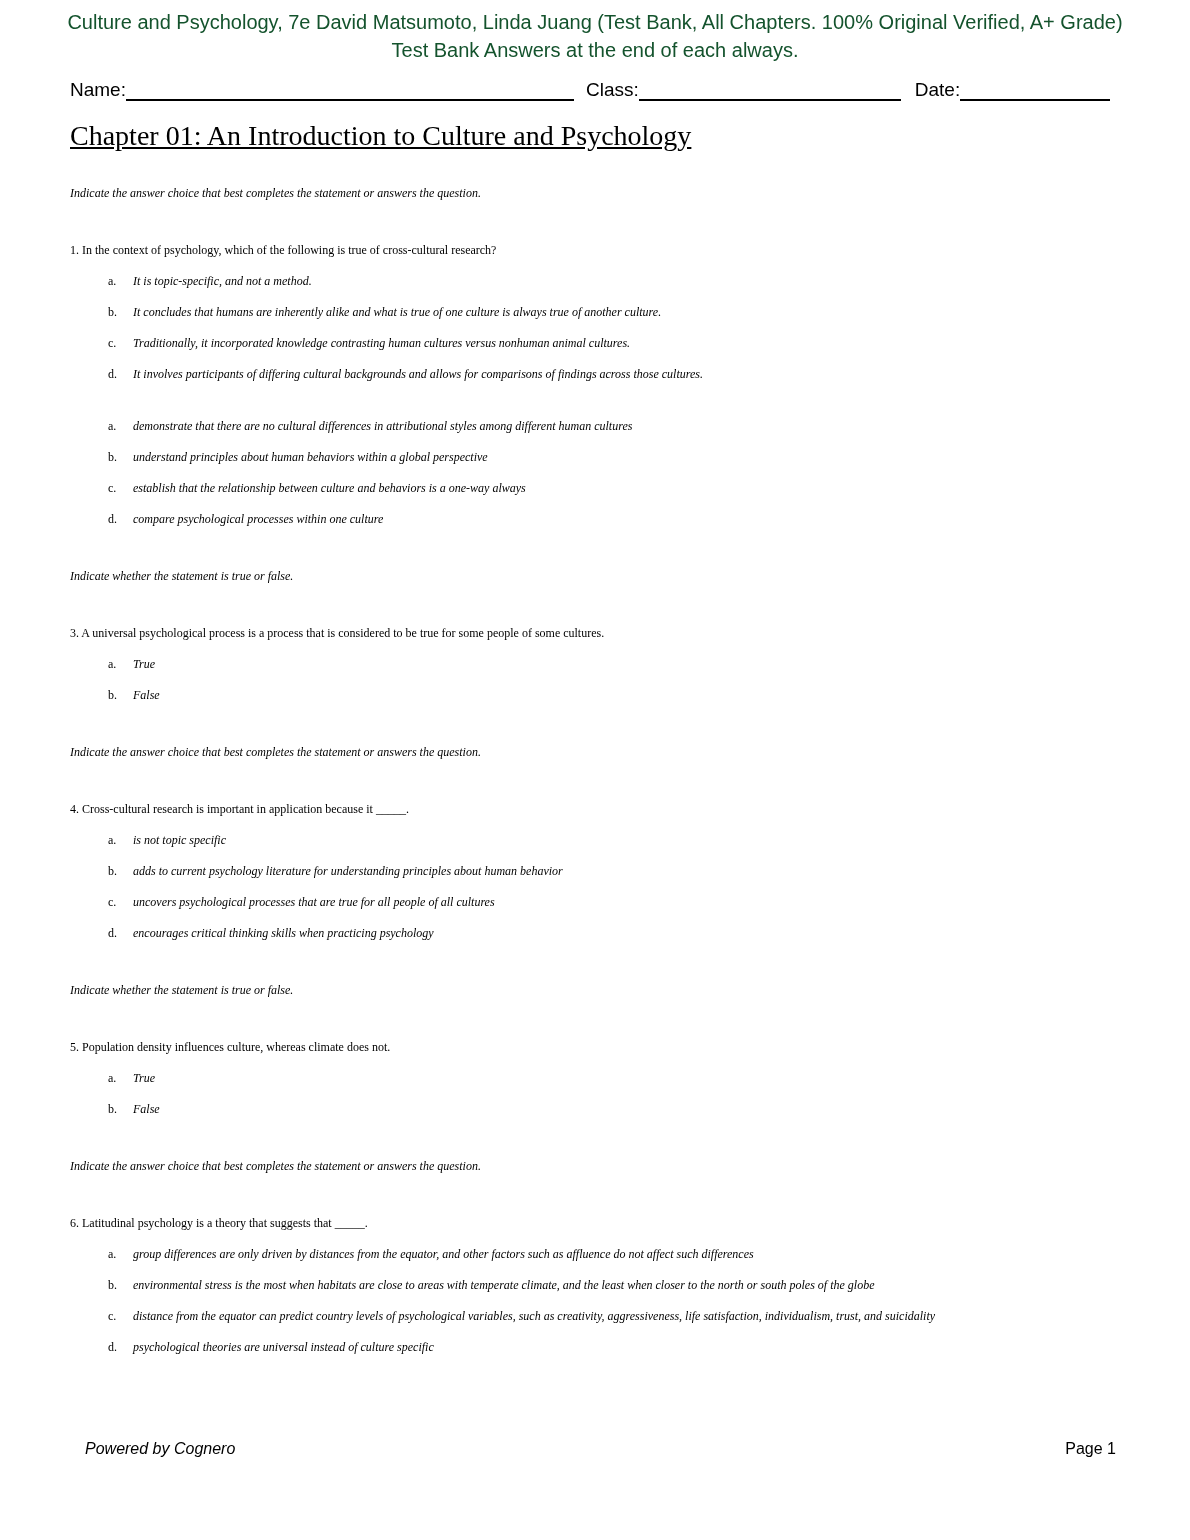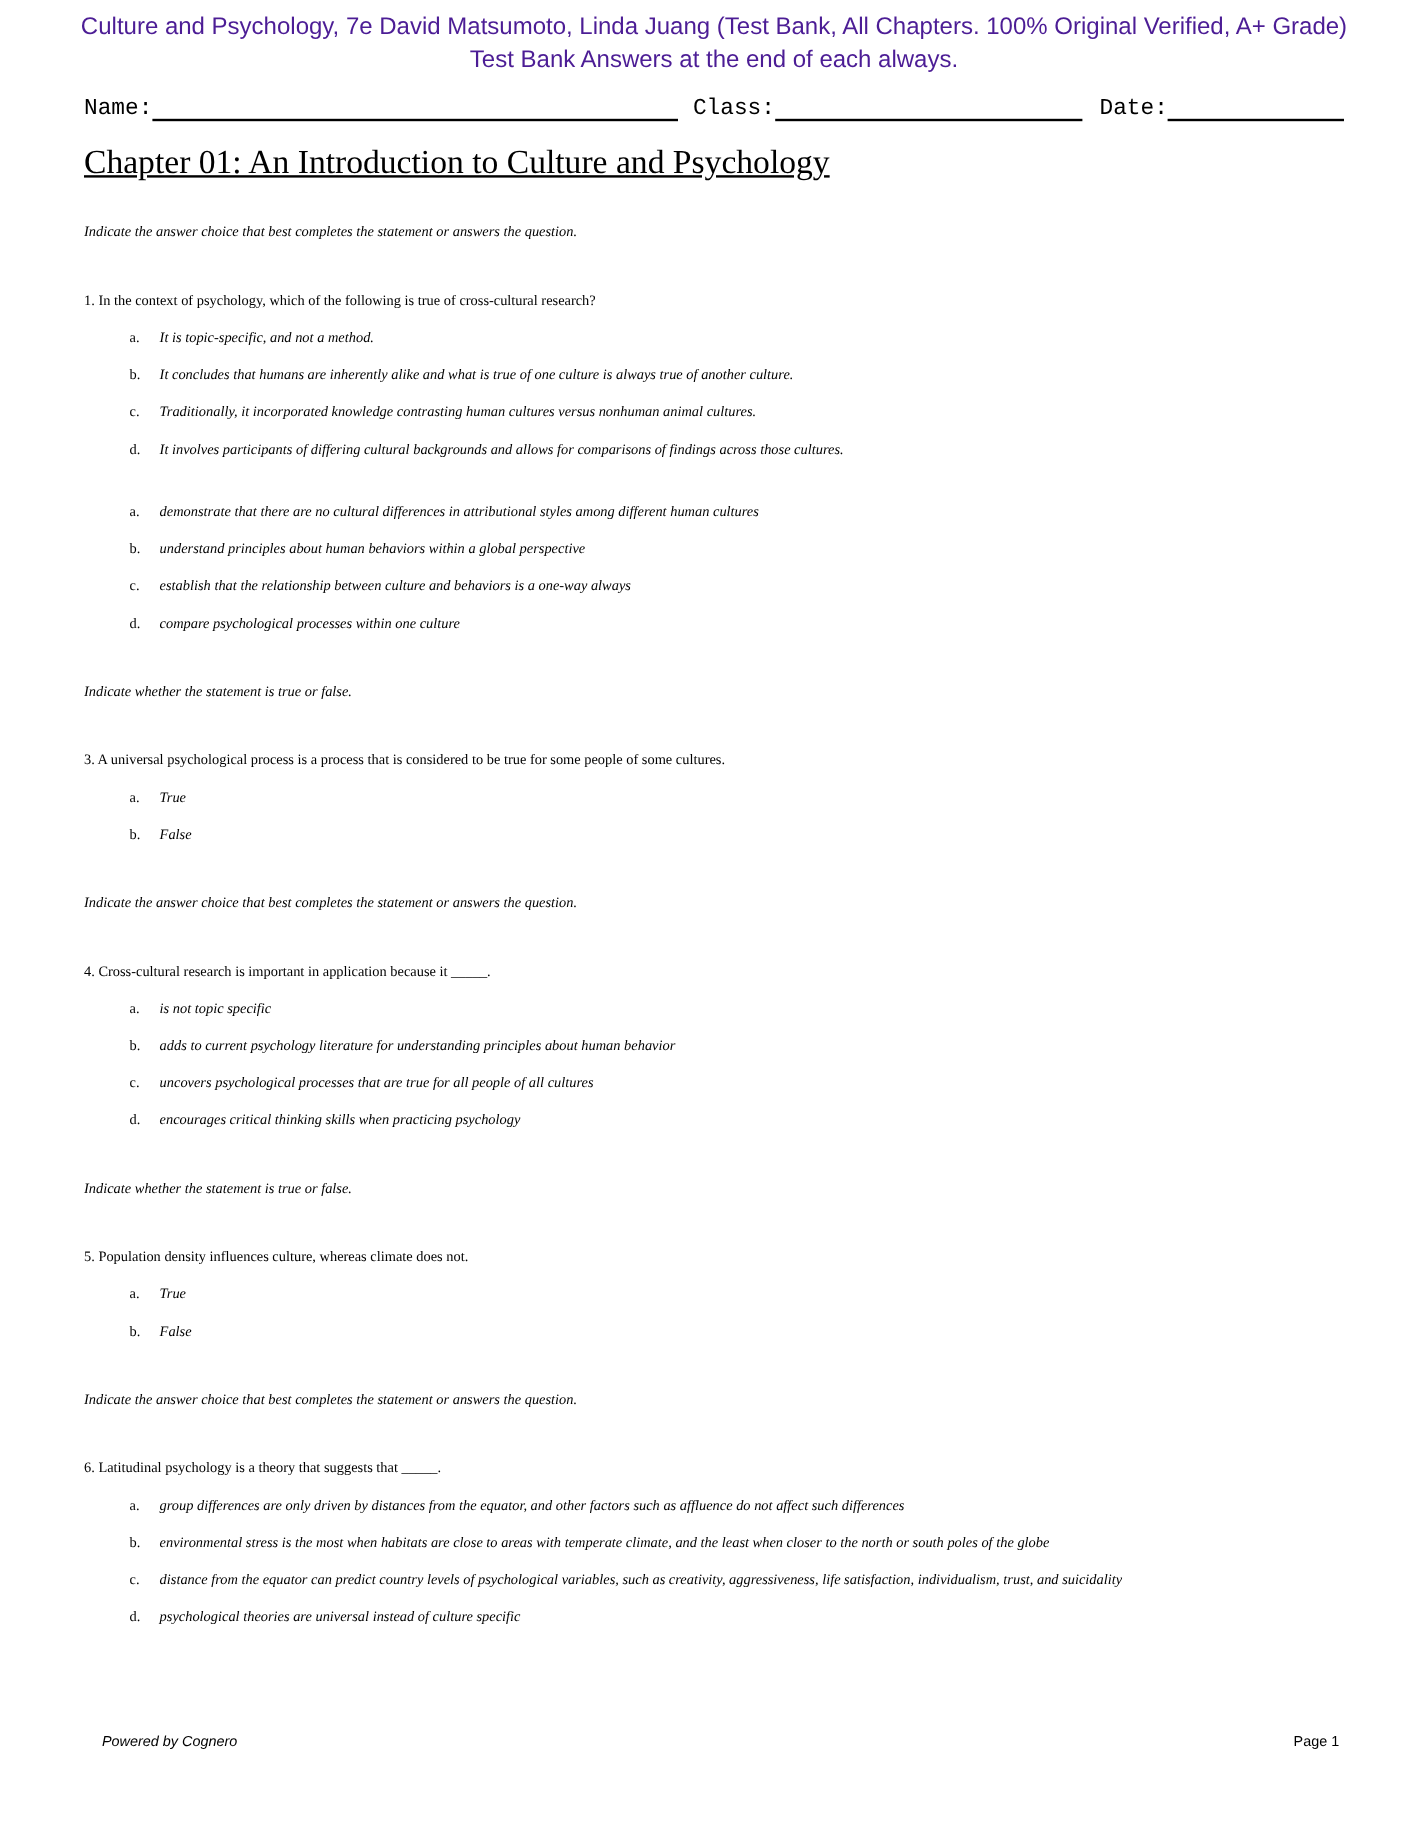--- a/index.html
+++ b/index.html
@@ -10,36 +10,36 @@
     position: relative;
     width: 1190px;
     height: 1540px;
     background: #fff;
     padding: 8px 70px 0 70px;
     overflow: hidden;
   }
 
   .red-header {
     font-family: "Liberation Sans", sans-serif;
-    color: #4c1d95;
+    color: #14532d;
     text-align: center;
     font-size: 20px;
     line-height: 28px;
     margin: 0 -32px 14px -32px;
   }
 
   .fields-row {
     display: flex;
     align-items: flex-end;
     font-family: "Liberation Sans", sans-serif;
     font-size: 19px;
     line-height: 22px;
     margin: 8px 0 20px 0;
   }
-  .field-label { white-space: nowrap; font-family: Liberation Mono, monospace; }
+  .field-label { white-space: nowrap; }
   .blank {
     border-bottom: 2px solid #000;
     height: 23px;
     display: inline-block;
   }
   .blank.name  { width: 448px; margin-right: 12px; }
   .blank.class { width: 262px; margin-right: 14px; }
   .blank.date  { width: 150px; }
 
   .chapter-title {
@@ -70,21 +70,21 @@
   .opt-text { flex: 1; font-style: italic; }
 
   .footer {
     position: absolute;
     left: 85px;
     right: 74px;
     bottom: 82px;
     display: flex;
     justify-content: space-between;
     font-family: "Liberation Sans", sans-serif;
-    font-size: 12px;
+    font-size: 16px;
   }
   .powered { font-style: italic; }
 </style>
 </head>
 <body>
 
 <div class="page">
 
   <div class="red-header">
     <div>Culture and Psychology, 7e David Matsumoto, Linda Juang (Test Bank, All Chapters. 100% Original Verified, A+ Grade)</div>

